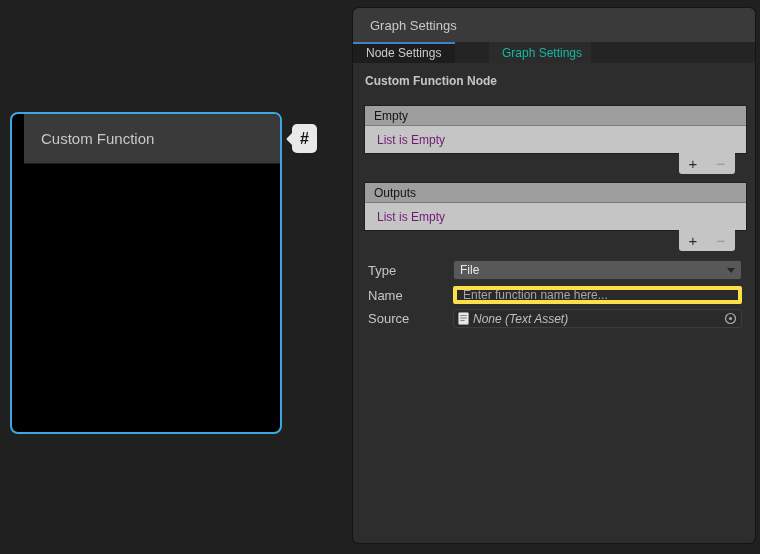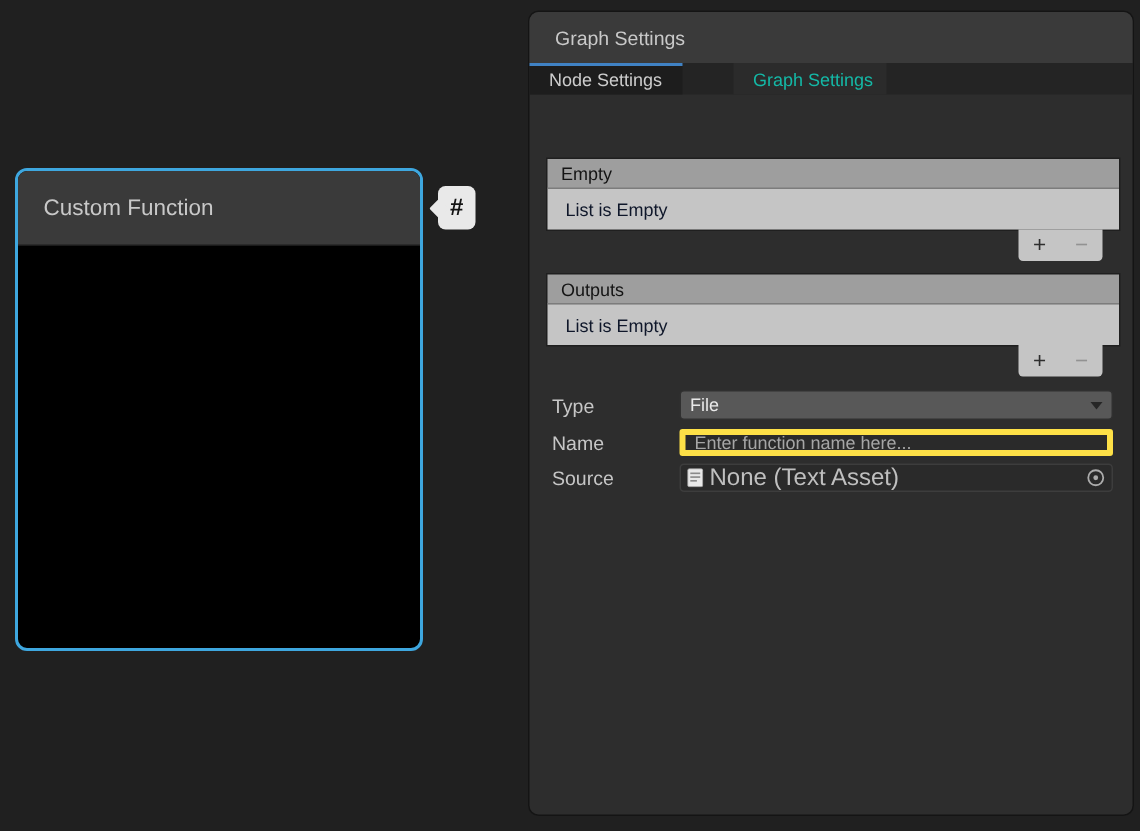--- a/index.html
+++ b/index.html
@@ -13,21 +13,21 @@
   .node{
     position:absolute;left:10px;top:112px;width:272px;height:322px;
     border:2px solid var(--node-selection-blue,#3EA7DF);
     border-radius:8px;overflow:hidden;background:var(--node-body-bg,#000);
     box-sizing:border-box;
   }
   .node-title{
     height:49px;background:var(--node-title-bg,#3A3A3A);
     border-bottom:1px solid #1a1a1a;
     display:flex;align-items:center;padding-left:17px;
-    color:#C8C8C8;font-size:15px;
+    color:#C8C8C8;font-size:15px;margin-left:12px;
   }
   .node-badge{
     position:absolute;left:292px;top:124px;width:25px;height:29px;
     background:#E9E9E9;border-radius:5px;
     display:flex;align-items:center;justify-content:center;
     color:#141414;font-weight:bold;font-size:16px;
   }
   .node-badge::before{
     content:"";position:absolute;left:-4px;top:50%;
     width:9px;height:9px;background:#E9E9E9;border-radius:1px;
@@ -71,21 +71,21 @@
   .rlist-box{box-shadow:0 0 0 1px rgba(0,0,0,.3);}
   .rlist-header{
     height:20px;background:var(--list-header-bg,#9E9E9E);
     border-bottom:1px solid #7c7c7c;
     display:flex;align-items:center;padding-left:9px;
     font-size:12px;color:#141414;box-sizing:border-box;
   }
   .rlist-row{
     height:27px;background:var(--list-row-bg,#C5C5C5);
     display:flex;align-items:center;padding-left:12px;
-    font-size:12px;color:#0f172a;box-sizing:border-box;
+    font-size:12px;color:#701a75;box-sizing:border-box;
   }
   .rlist-footer{
     margin-left:auto;margin-right:11px;width:56px;height:21px;
     background:var(--list-row-bg,#C5C5C5);border-radius:0 0 3px 3px;
     display:flex;align-items:center;justify-content:space-around;
   }
   .rlist-btn{
     border:none;background:transparent;padding:0;width:22px;height:21px;
     font-size:15px;line-height:15px;color:#2E2E2E;cursor:pointer;
     font-family:inherit;
@@ -115,21 +115,21 @@
     width:100%;height:18px;margin-top:1px;box-sizing:border-box;
     background:var(--field-bg,#2A2A2A);border:4px solid #fde047;
     border-radius:2px;padding:0 6px;
     font-size:12px;color:#D2D2D2;font-family:inherit;outline:none;
   }
   .textfield::placeholder{color:#A6A6A6;opacity:1;}
   .objectfield{
     height:19px;margin-top:1px;background:var(--field-bg,#2A2A2A);
     border:1px solid #3d3d3d;border-radius:3px;box-sizing:border-box;
     display:flex;align-items:center;padding:0 4px;
-    font-size:16px;color:#BFBFBF;cursor:default;
+    font-size:12px;color:#BFBFBF;cursor:default;font-style:italic;
   }
   .objectfield .doc-icon{display:flex;margin-right:4px;}
   .picker{margin-left:auto;display:flex;cursor:pointer;}
 </style>
 </head>
 <body>
 
 <div class="node">
   <div class="node-title">
     <span>Custom Function</span>
@@ -148,20 +148,21 @@
 
   <div class="tabstrip">
     <div class="tab active">
       <span>Node Settings</span>
     </div>
     <div class="tab inactive">
       <span>Graph Settings</span>
     </div>
   </div>
 
+  <div class="section-title">Custom Function Node</div>
 
   <div class="rlist inputs">
     <div class="rlist-box">
       <div class="rlist-header">
         <span>Empty</span>
       </div>
       <div class="rlist-row">
         <span>List is Empty</span>
       </div>
     </div>

